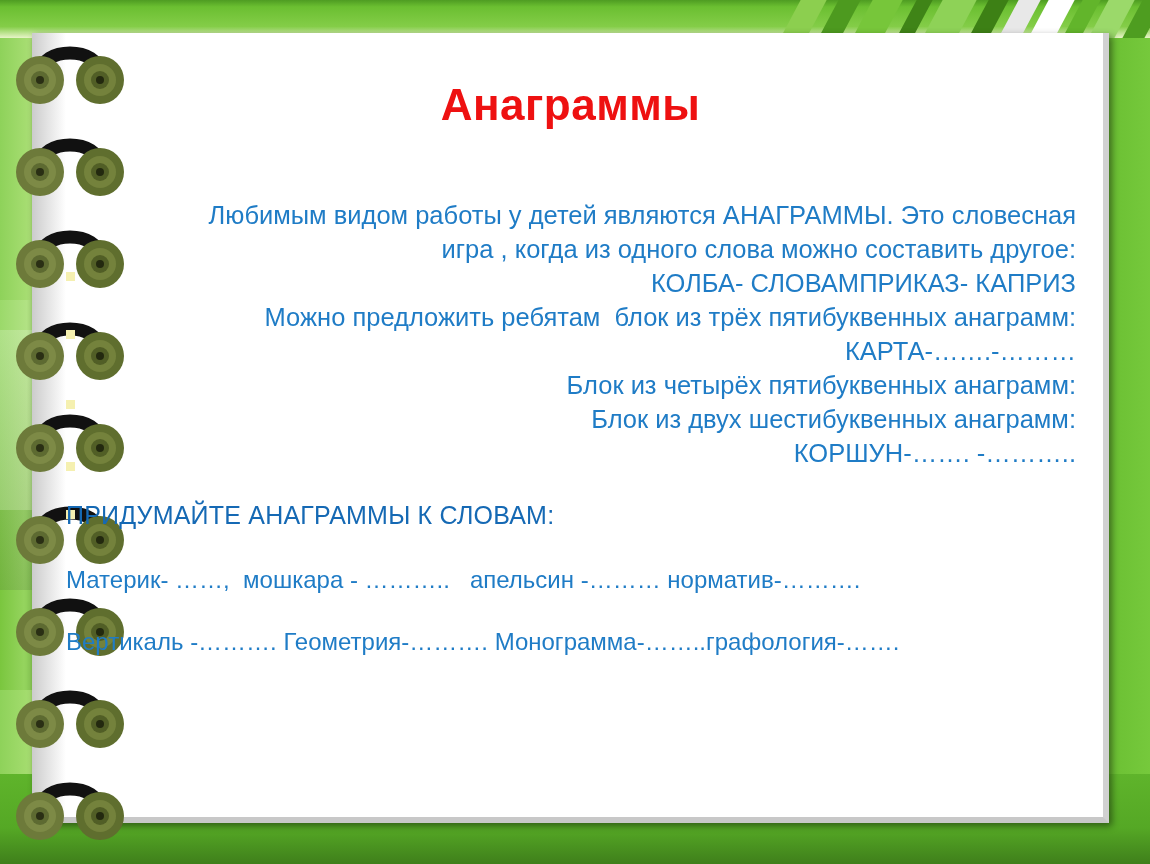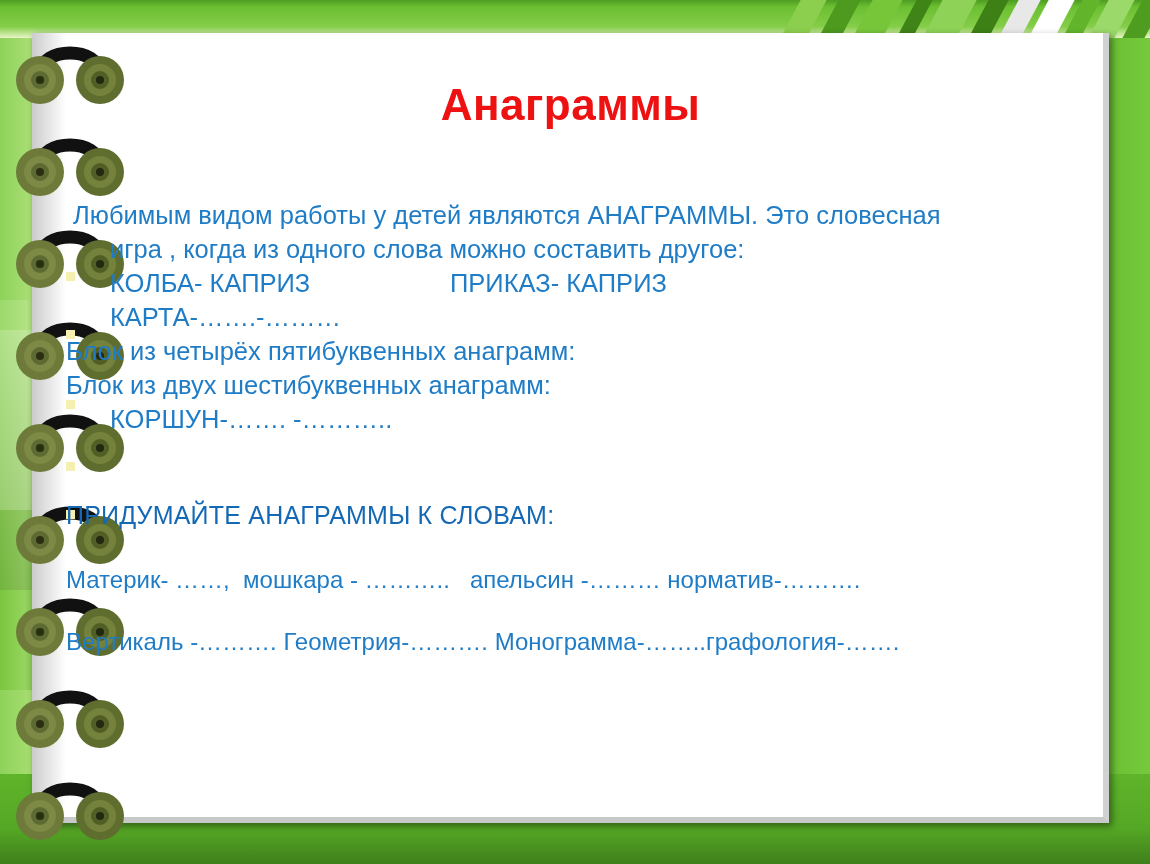--- a/index.html
+++ b/index.html
@@ -148,21 +148,21 @@
 
   .body-text {
     position: absolute;
     left: 66px;
     top: 198px;
     width: 1010px;
     color: #1f7cc6;
     font-size: 25.5px;
     line-height: 34px;
   }
-  .body-text p { margin: 0; white-space: pre; }
+  .body-text p { margin: 0; white-space: pre; text-align: right; }
   .indent { padding-left: 44px; }
   .tabbed { display: inline-block; width: 340px; }
 
   .bullet-marker {
     position: absolute;
     left: 66px;
     width: 9px; height: 9px;
     background: #f5f0b0;
   }
 
@@ -327,21 +327,22 @@
 
     <div class="bullet-marker" style="top:272px;"></div>
     <div class="bullet-marker" style="top:330px;"></div>
     <div class="bullet-marker" style="top:400px;"></div>
     <div class="bullet-marker" style="top:462px;"></div>
     <div class="bullet-marker" style="top:510px;"></div>
 
     <div class="body-text">
       <p> Любимым видом работы у детей являются АНАГРАММЫ. Это словесная</p>
       <p class="indent">игра , когда из одного слова можно составить другое:</p>
-      <p class="indent"><span class="tabbed">КОЛБА- КАПРИЗ</span><span>ПРИКАЗ- КАПРИЗ</span></p>
+      <p class="indent"><span class="tabbed">КОЛБА- СЛОВАМ</span><span>ПРИКАЗ- КАПРИЗ</span></p>
+      <p>Можно предложить ребятам  блок из трёх пятибуквенных анаграмм:</p>
       <p class="indent">КАРТА-…….-………</p>
       <p>Блок из четырёх пятибуквенных анаграмм:</p>
       <p>Блок из двух шестибуквенных анаграмм:</p>
       <p class="indent">КОРШУН-……. -………..</p>
     </div>
 
     <div class="heading-bold">ПРИДУМАЙТЕ АНАГРАММЫ К СЛОВАМ:</div>
 
     <div class="line-answers l-materik">Материк- ……,  мошкара - ………..   апельсин -……… норматив-……….</div>
     <div class="line-answers l-vertical">Вертикаль -………. Геометрия-………. Монограмма-……..графология-…….</div>

